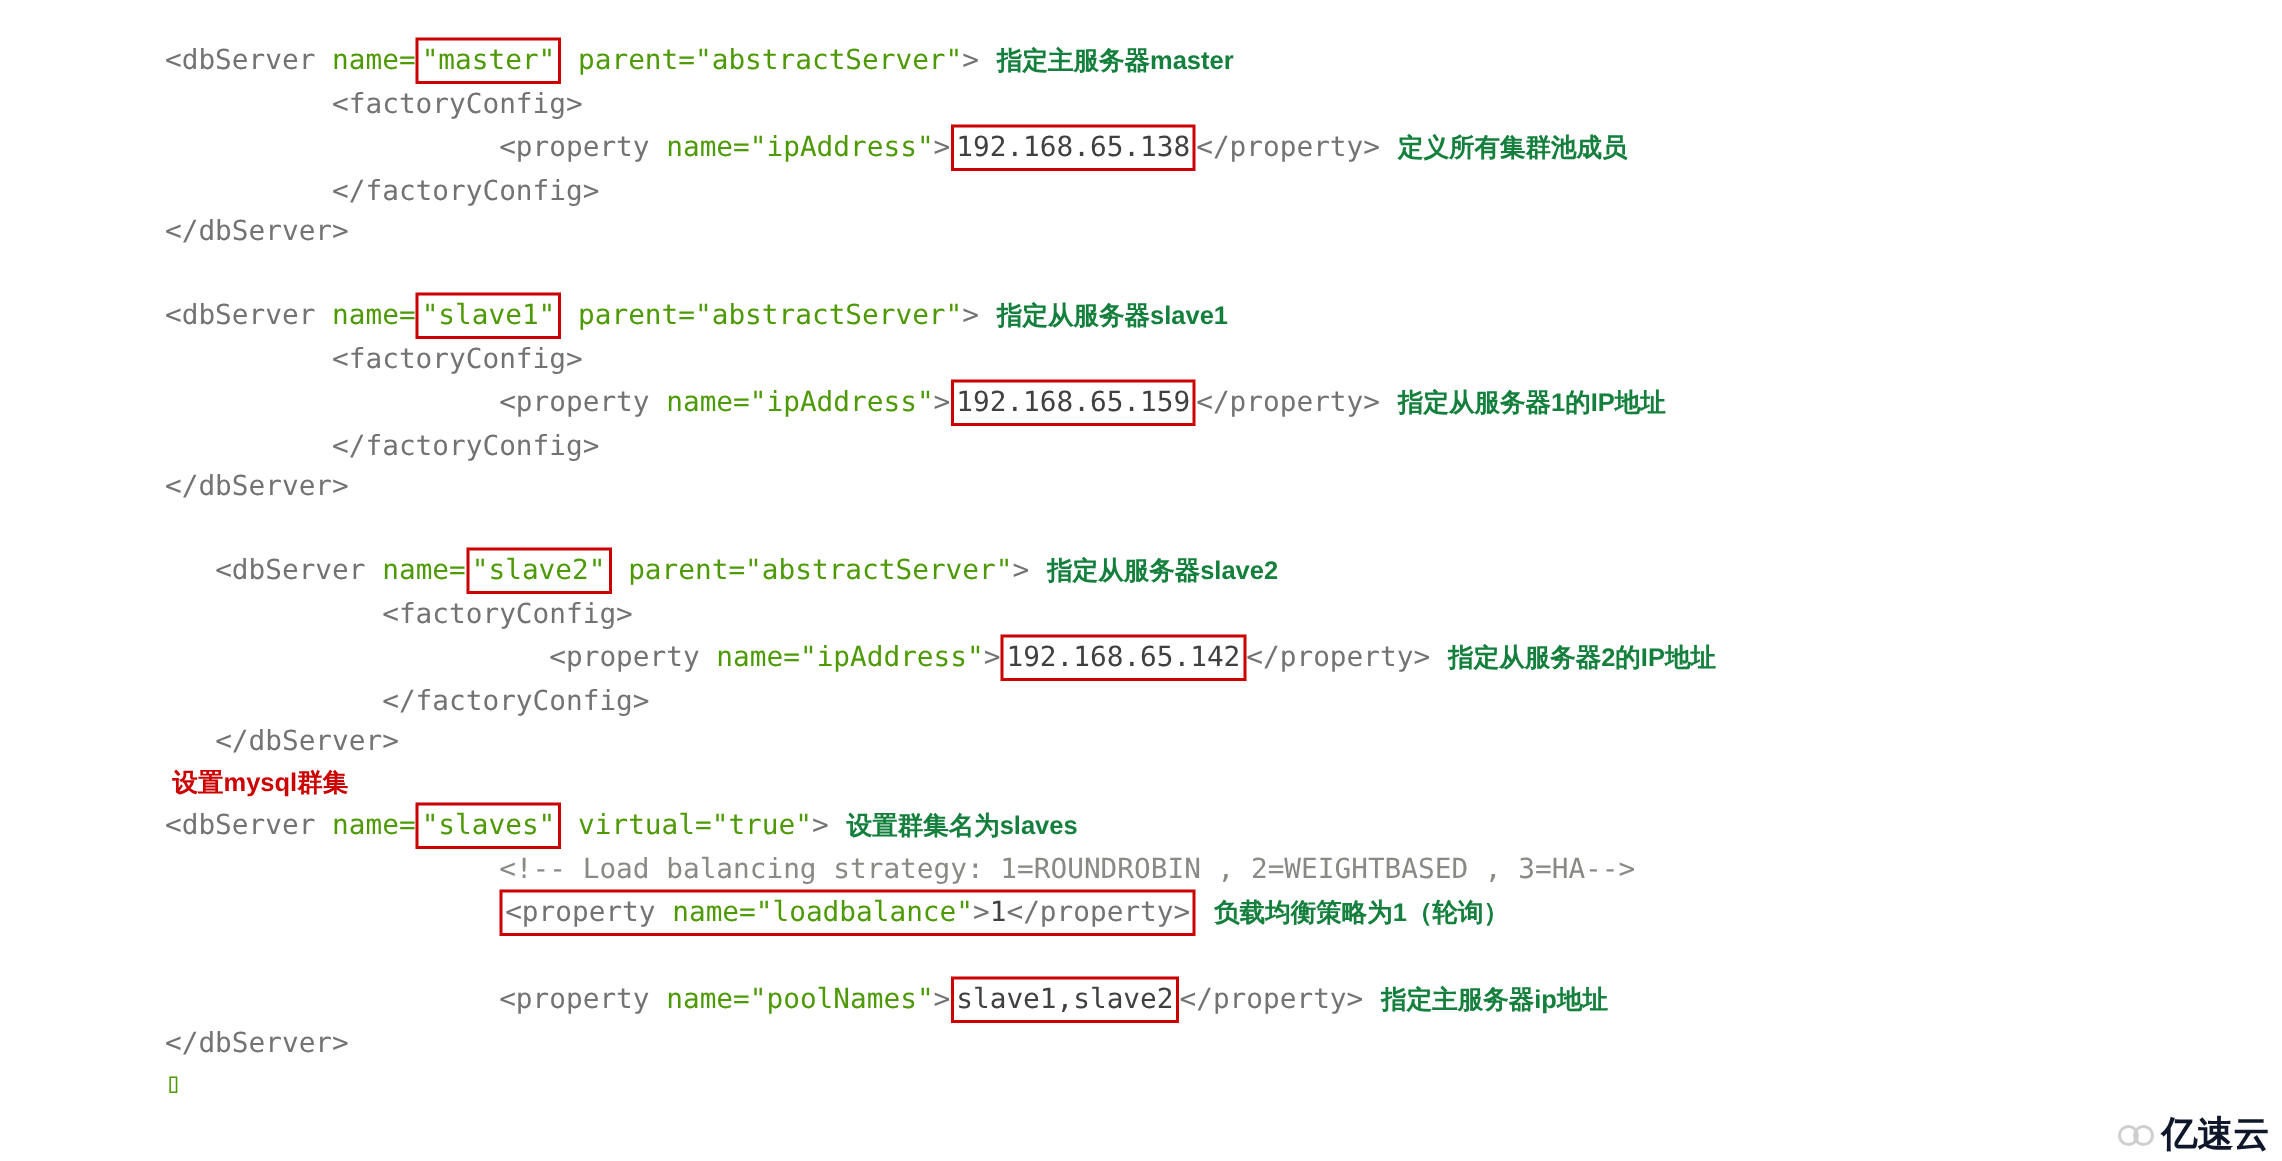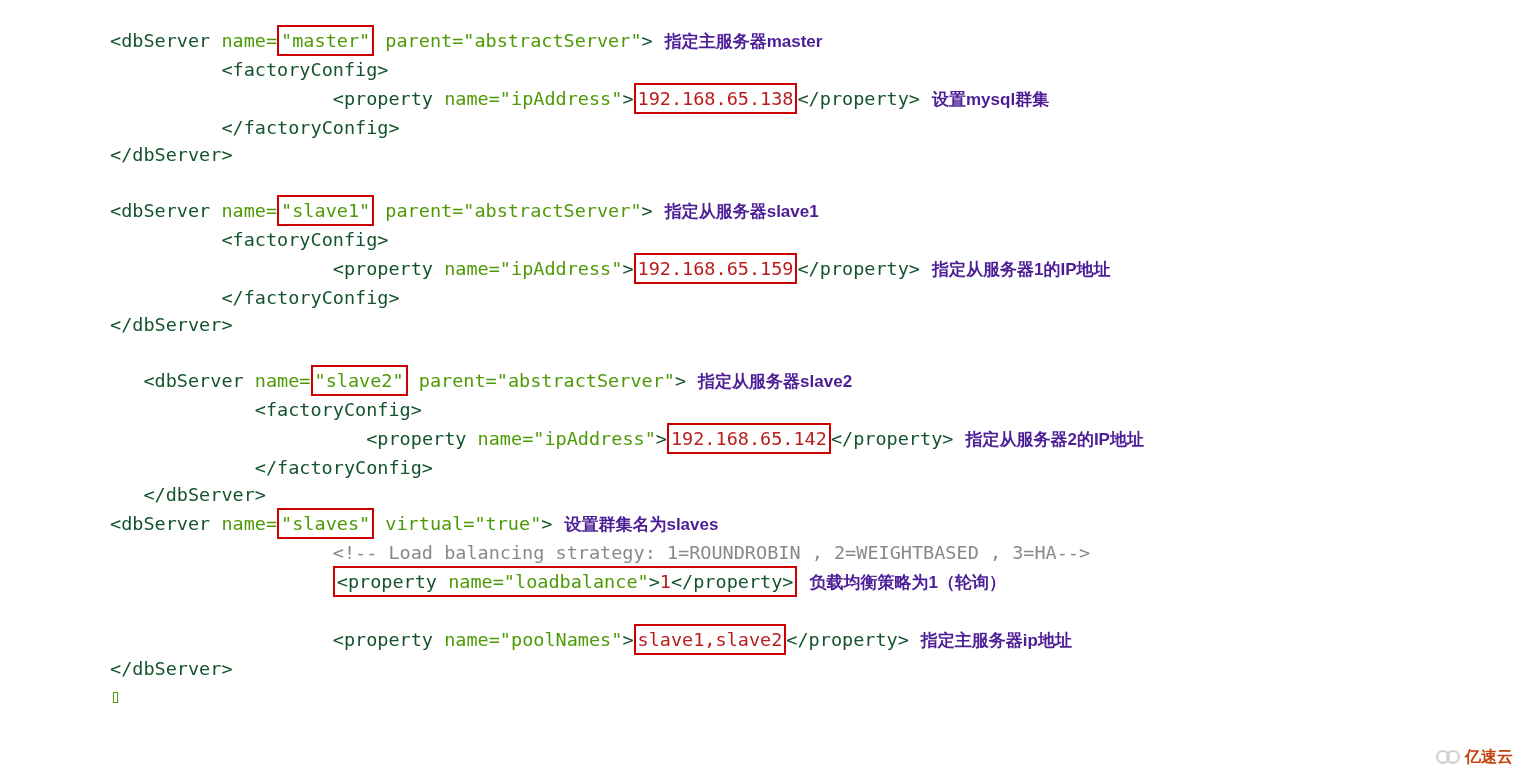--- a/index.html
+++ b/index.html
@@ -13,31 +13,31 @@
     width: 1521px;
   }
   .page {
     position: relative;
     padding: 25px 0 20px 110px;
   }
   .line {
     white-space: pre;
     position: relative;
   }
-  .t-teal { color: #14532d; }
-  .t-black { color: #b91c1c; }
+  .t-teal { color: #737373; }
+  .t-black { color: #404040; }
   .t-green { color: #4e9a06; }
   .t-grey { color: #888a85; margin-top: 25px; }
   .boxed {
     border: 2px solid #cc0000;
     padding: 0 2px;
     display: inline-block;
   }
   .ann {
-    color: #4c1d95;
+    color: #15803d;
     font-family: "Microsoft YaHei", "SimHei", sans-serif;
     font-weight: bold;
     font-size: 17px;
     display: inline-block;
     margin-left: 12px;
     vertical-align: baseline;
   }
   .ann-line {
     color: #cc0000;
     font-family: "Microsoft YaHei", "SimHei", sans-serif;
@@ -46,40 +46,40 @@
     margin-left: 5px;
   }
   .cursor {
     color: #4e9a06;
     display: inline-block;
   }
   .watermark {
     position: absolute;
     right: 8px;
     bottom: 4px;
-    color: #c2410c;
+    color: #0f172a;
     font-family: "Microsoft YaHei", sans-serif;
     font-weight: bold;
-    font-size: 16px;
+    font-size: 24px;
     display: flex;
     align-items: center;
     gap: 4px;
   }
   .watermark svg { display:block; }
 </style>
 </head>
 <body>
 
 <div class="page">
 
   <div class="line"><span class="t-teal">&lt;dbServer</span><span class="t-green"> <span>name=</span></span><span class="boxed"><span class="t-green">"</span><span class="t-green">master</span><span class="t-green">"</span></span><span class="t-green"><span> parent=</span><span>"</span><span>abstractServer</span><span>"</span></span><span class="t-teal">&gt;</span><span class="ann">指定主服务器master</span></div>
 
   <div class="line">          <span class="t-teal">&lt;factoryConfig&gt;</span></div>
 
-  <div class="line">                    <span class="t-teal">&lt;property</span><span class="t-green"> <span>name=</span><span>"</span><span>ipAddress</span><span>"</span></span><span class="t-teal">&gt;</span><span class="boxed"><span class="t-black">192.168.65.138</span></span><span class="t-teal">&lt;/property&gt;</span><span class="ann">设置mysql群集</span></div>
+  <div class="line">                    <span class="t-teal">&lt;property</span><span class="t-green"> <span>name=</span><span>"</span><span>ipAddress</span><span>"</span></span><span class="t-teal">&gt;</span><span class="boxed"><span class="t-black">192.168.65.138</span></span><span class="t-teal">&lt;/property&gt;</span><span class="ann">定义所有集群池成员</span></div>
 
   <div class="line">          <span class="t-teal">&lt;/factoryConfig&gt;</span></div>
   <div class="line"><span class="t-teal">&lt;/dbServer&gt;</span></div>
 
   <div class="line"> </div>
 
   <div class="line"><span class="t-teal">&lt;dbServer</span><span class="t-green"> <span>name=</span></span><span class="boxed"><span class="t-green">"</span><span class="t-green">slave1</span><span class="t-green">"</span></span><span class="t-green"><span> parent=</span><span>"</span><span>abstractServer</span><span>"</span></span><span class="t-teal">&gt;</span><span class="ann">指定从服务器slave1</span></div>
 
   <div class="line">          <span class="t-teal">&lt;factoryConfig&gt;</span></div>
 
@@ -92,20 +92,21 @@
 
   <div class="line">   <span class="t-teal">&lt;dbServer</span><span class="t-green"> <span>name=</span></span><span class="boxed"><span class="t-green">"</span><span class="t-green">slave2</span><span class="t-green">"</span></span><span class="t-green"><span> parent=</span><span>"</span><span>abstractServer</span><span>"</span></span><span class="t-teal">&gt;</span><span class="ann">指定从服务器slave2</span></div>
 
   <div class="line">             <span class="t-teal">&lt;factoryConfig&gt;</span></div>
 
   <div class="line">                       <span class="t-teal">&lt;property</span><span class="t-green"> <span>name=</span><span>"</span><span>ipAddress</span><span>"</span></span><span class="t-teal">&gt;</span><span class="boxed"><span class="t-black">192.168.65.142</span></span><span class="t-teal">&lt;/property&gt;</span><span class="ann">指定从服务器2的IP地址</span></div>
 
   <div class="line">             <span class="t-teal">&lt;/factoryConfig&gt;</span></div>
   <div class="line">   <span class="t-teal">&lt;/dbServer&gt;</span></div>
 
+  <div class="line ann-line">设置mysql群集</div>
 
   <div class="line"><span class="t-teal">&lt;dbServer</span><span class="t-green"> <span>name=</span></span><span class="boxed"><span class="t-green">"</span><span class="t-green">slaves</span><span class="t-green">"</span></span><span class="t-green"><span> virtual=</span><span>"</span><span>true</span><span>"</span></span><span class="t-teal">&gt;</span><span class="ann">设置群集名为slaves</span></div>
 
 
   <div class="line">                    <span class="t-grey" style="font-style: normal;">&lt;!-- Load balancing strategy: 1=ROUNDROBIN , 2=WEIGHTBASED , 3=HA--&gt;</span></div>
 
   <div class="line">                    <span class="boxed"><span class="t-teal">&lt;property</span><span class="t-green"> <span>name=</span><span>"</span><span>loadbalance</span><span>"</span></span><span class="t-teal">&gt;</span><span class="t-black">1</span><span class="t-teal">&lt;/property&gt;</span></span><span class="ann">负载均衡策略为1（轮询）</span></div>
 
   <div class="line"> </div>
 

